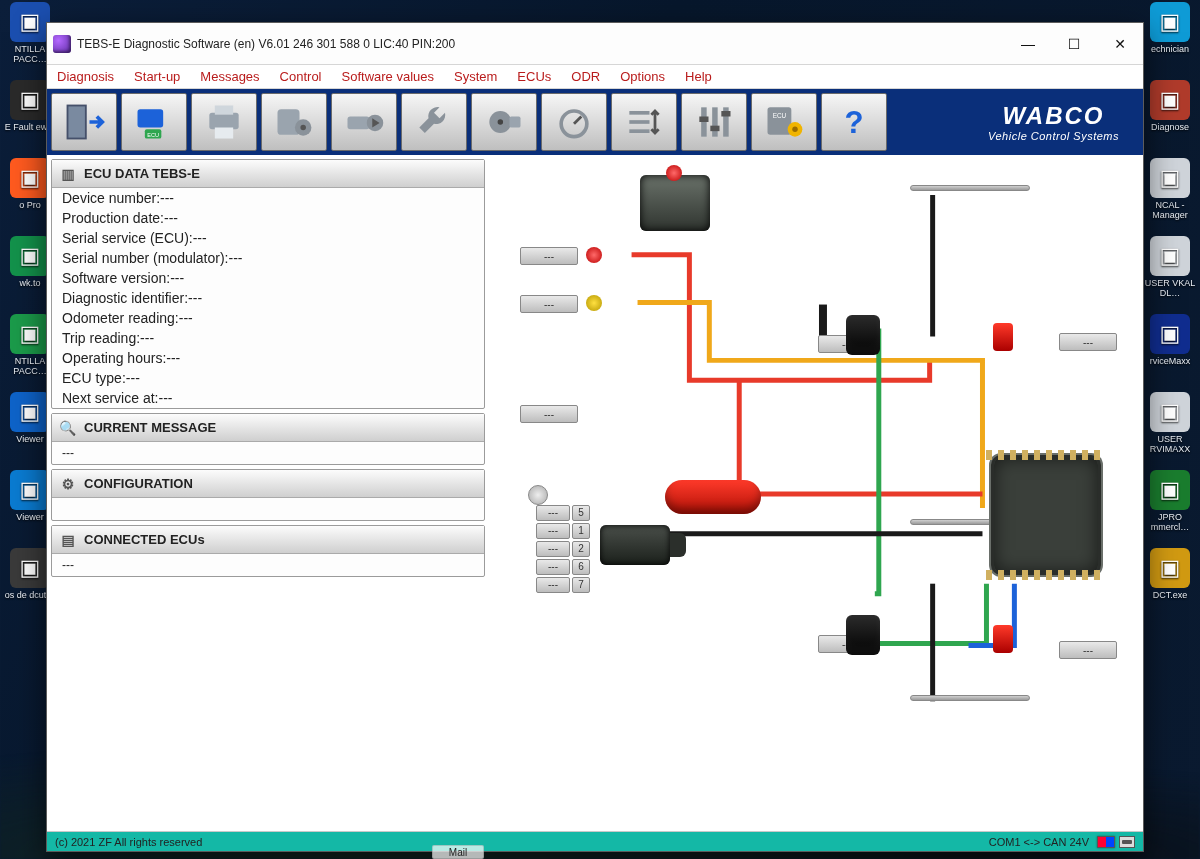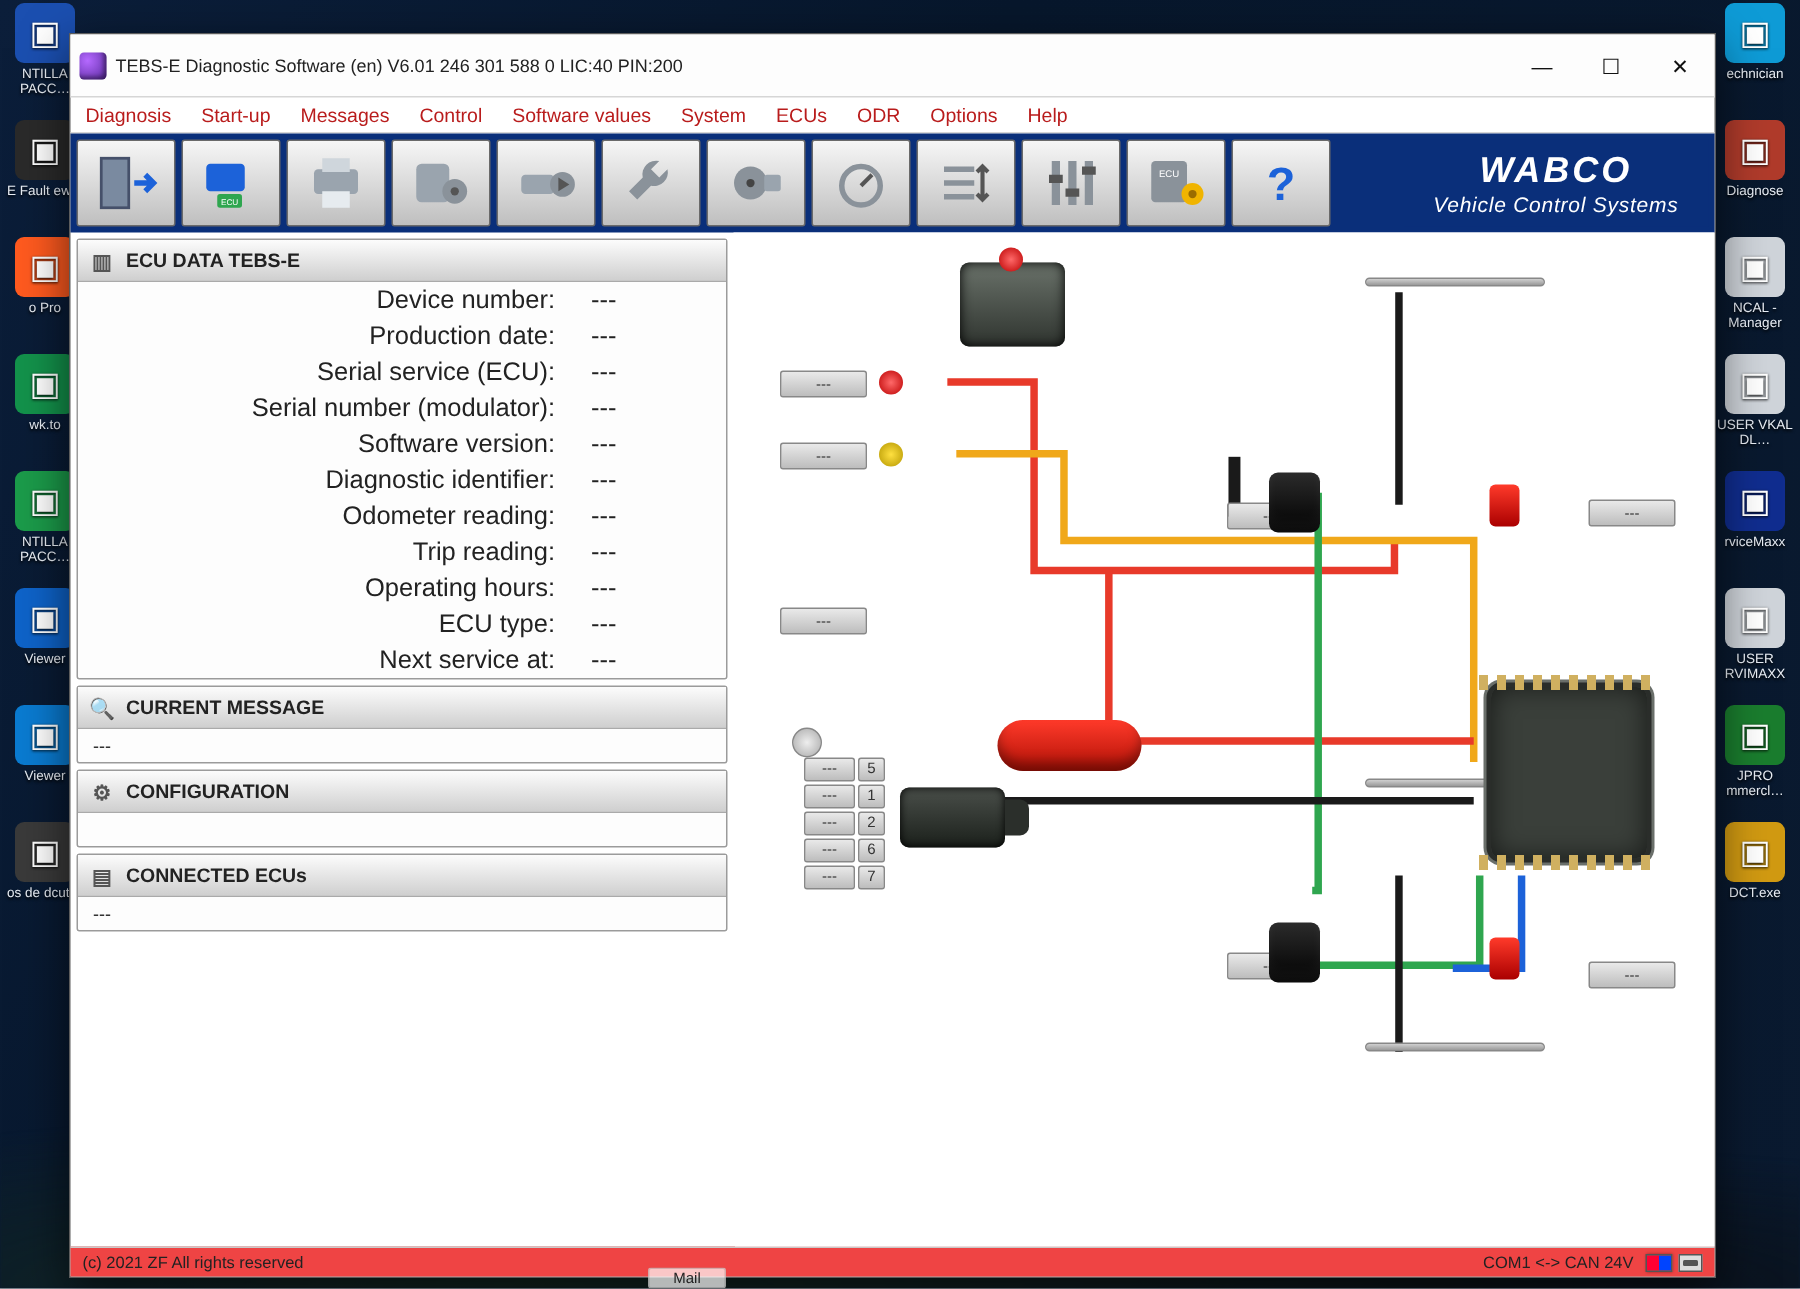--- a/index.html
+++ b/index.html
@@ -45,45 +45,45 @@
             display:flex; align-items:center; padding:0 4px; gap:4px; }
   .tb-btn{ width:66px; height:58px; border:1px solid #6a6a6a;
            background:linear-gradient(#f6f6f6,#bfbfbf);
            border-radius:2px; display:flex; align-items:center; justify-content:center;
            color:#555; font-size:26px; cursor:pointer; }
   .tb-btn svg{ width:44px; height:44px; }
   .brand{ margin-left:auto; height:58px; background:#0a2f7a; color:#fff; font-weight:700;
           display:flex; flex-direction:column; align-items:center; justify-content:center;
           padding:0 20px; }
   .brand .big{ font-size:24px; letter-spacing:2px; font-style:italic;}
-  .brand .sub{ font-size:14px; letter-spacing:.5px; font-weight:400; font-style:italic;}
+  .brand .sub{ font-size:11px; letter-spacing:.5px; font-weight:400; font-style:italic;}
 
   .content{ flex:1; display:flex; }
   .left-pane{ width:443px; border-right:1px solid #fff; padding:4px; }
   .panel{ border:1px solid #9b9b9b; border-radius:2px; margin-bottom:4px; background:#fdfdfd; }
   .panel-hd{ height:28px; background:linear-gradient(#fcfcfc,#cfcfcf);
              display:flex; align-items:center; padding:0 6px; gap:6px;
              font-weight:700; font-size:13px; color:#222; border-bottom:1px solid #aaa; }
   .panel-hd .picon{ width:20px; height:20px; display:inline-flex; align-items:center;
                     justify-content:center; font-size:14px; color:#555;}
-  .kv{ display:flex; justify-content:flex-end; padding:2px 10px; font-size:17px;gap:24px; }
+  .kv{ display:flex; justify-content:flex-start; padding:2px 10px; font-size:14px; }
   .kv .k{ color:#222; }
   .kv .v{ color:#222; width:80px; text-align:left; }
   .panel-body{ padding:4px 10px; min-height:22px; color:#222; font-size:12px;}
 
   .right-pane{ flex:1; position:relative; background:#fff; }
   .schematic{ position:absolute; inset:0; }
   .mini{ position:absolute; width:58px; height:18px;
          background:linear-gradient(#e9e9e9,#bdbdbd);
          border:1px solid #888; border-radius:2px; font-size:10px; color:#333;
          display:flex; align-items:center; justify-content:center;}
   .axle3{position:absolute;width:120px;height:6px;background:linear-gradient(#cfcfcf,#9a9a9a);
          border:1px solid #888;border-radius:3px;}
 
-  .statusbar{ height:20px; background:#ef4444; border-top:1px solid #c9c9c9;
+  .statusbar{ height:20px; background:#14b8a6; border-top:1px solid #c9c9c9;
               display:flex; align-items:center; padding:0 8px; font-size:11px; color:#222;}
   .statusbar .spacer{ flex:1; }
   .led{ width:18px; height:12px; border:1px solid #555; display:inline-block;
         background:linear-gradient(90deg,#ff0033 0 50%, #0044ff 50% 100%); margin-left:8px;
         box-shadow:0 0 2px rgba(0,0,0,.4);}
   .chip{ width:16px; height:12px; border:1px solid #555; display:inline-block;
          background:#ddd; position:relative; margin-left:4px;}
   .chip::before{content:"";position:absolute;left:2px;right:2px;top:3px;bottom:3px;
          background:#555;border-radius:1px;}
   .taskbar-mail{position:absolute;left:432px;bottom:0;width:52px;height:14px;

